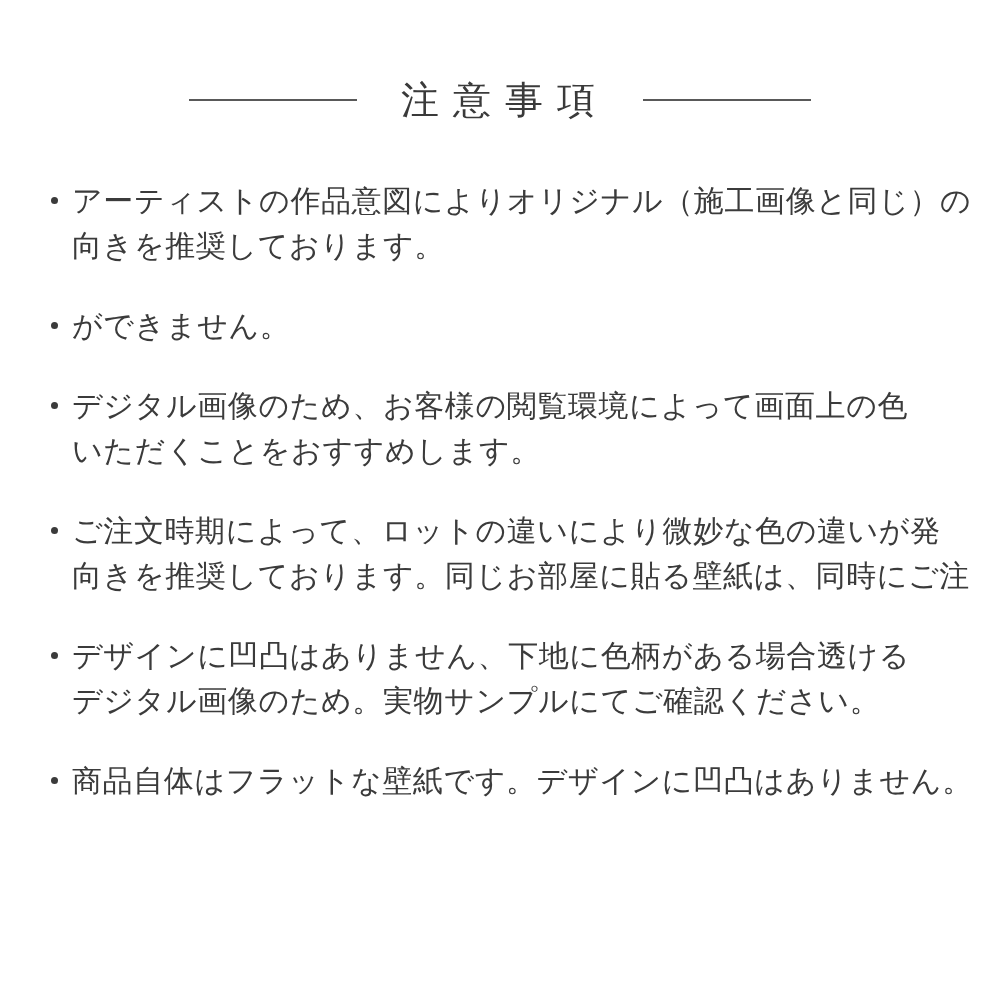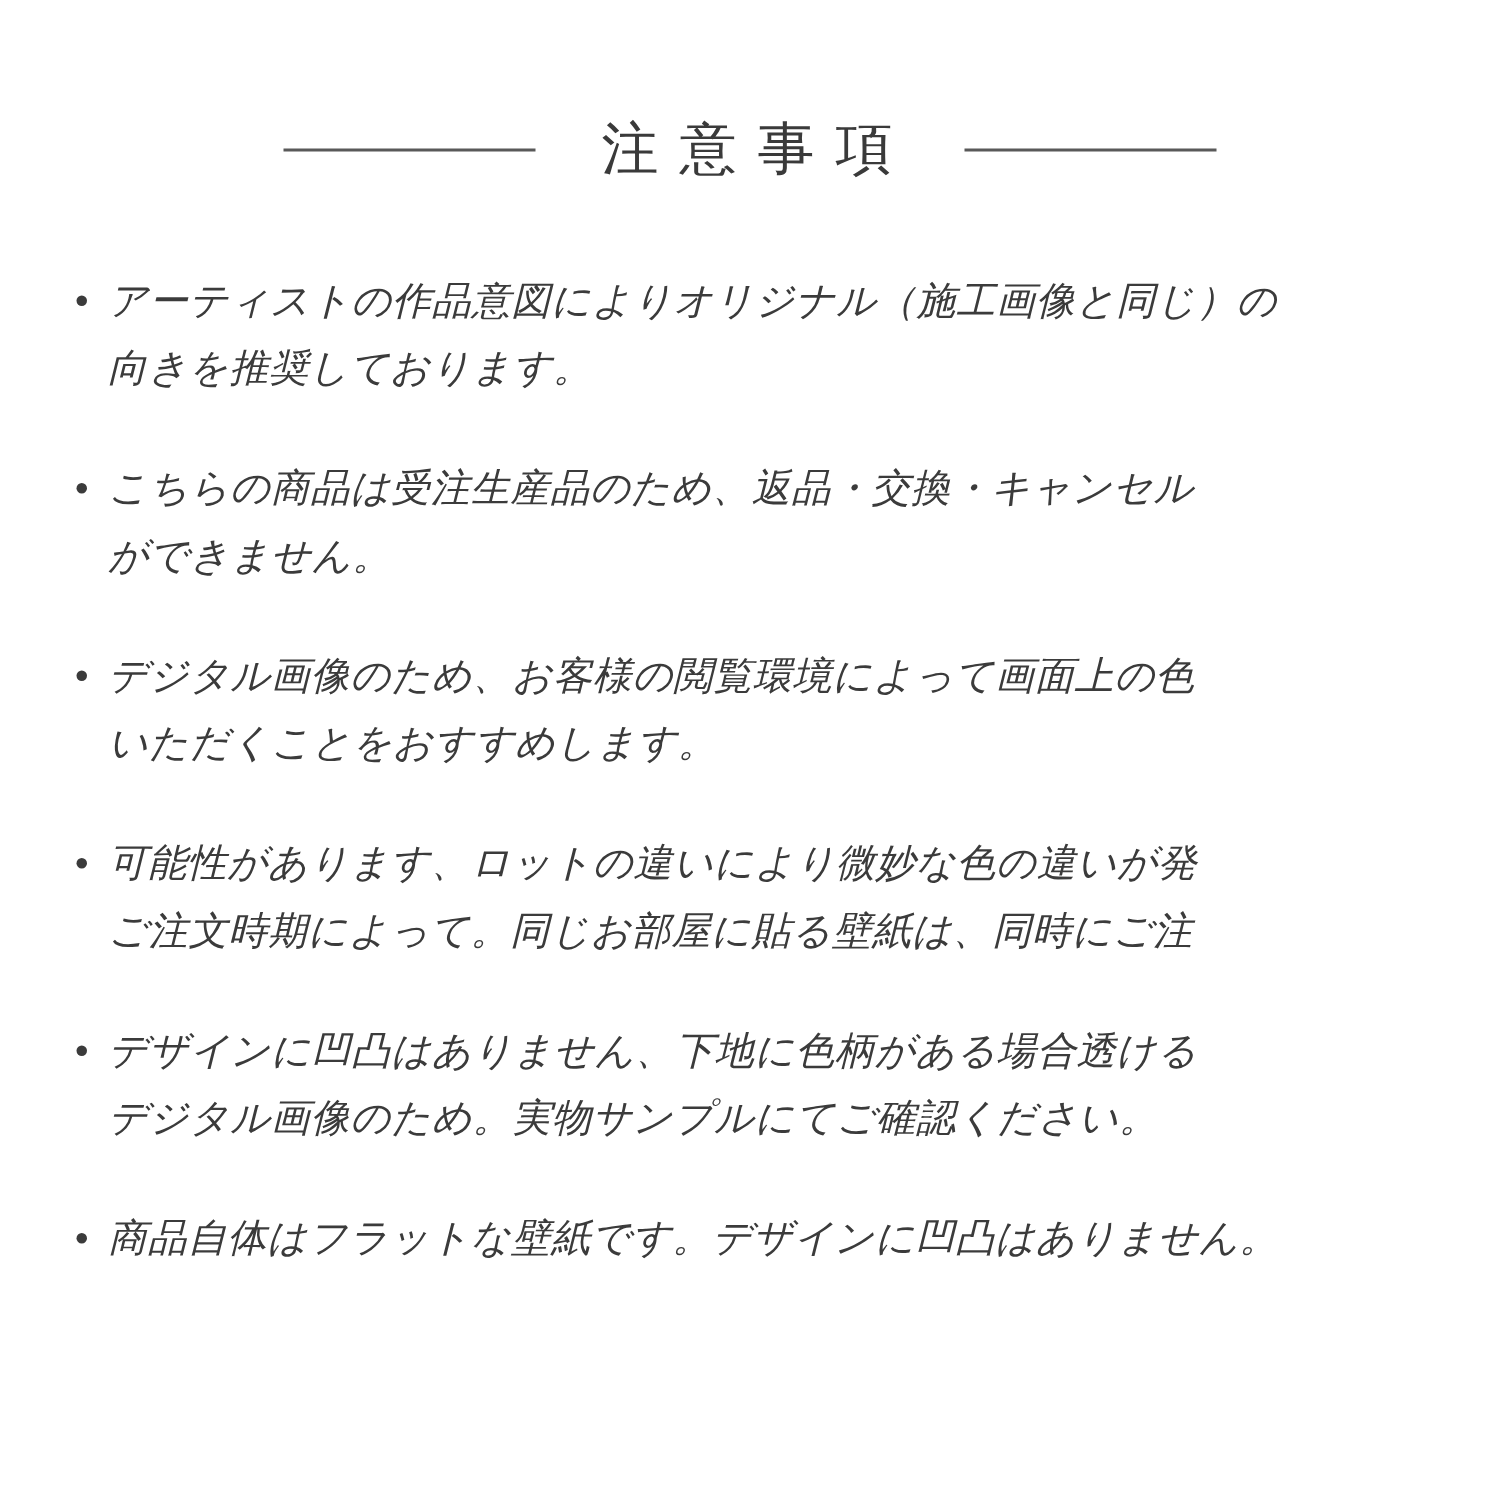--- a/index.html
+++ b/index.html
@@ -44,24 +44,23 @@
   }
   .notes {
     list-style: none;
     margin: 56px 0 0 50px;
     padding: 0;
   }
   .note {
     position: relative;
     padding-left: 22px;
     margin-bottom: 35px;
-    font-size: 26px;
+    font-size: 30px;
     line-height: 45px;
     letter-spacing: 0.02em;
-    font-style: italic;
   }
   .note:last-child {
     margin-bottom: 4px;
   }
   .dot {
     position: absolute;
     left: 1px;
     top: 19px;
     width: 7px;
     height: 7px;
@@ -86,34 +85,33 @@
   <ul class="notes">
 
     <li class="note">
       <span class="dot"></span>
       <div class="line">アーティストの作品意図によりオリジナル（施工画像と同じ）の</div>
       <div class="line">向きを推奨しております。</div>
     </li>
 
     <li class="note">
       <span class="dot"></span>
-      <div class="line">こちらの商品は受注生産品のため、返品・交換・キャンセル</div>
       <div class="line">ができません。</div>
     </li>
 
     <li class="note">
       <span class="dot"></span>
       <div class="line">デジタル画像のため、お客様の閲覧環境によって画面上の色</div>
       <div class="line">いただくことをおすすめします。</div>
     </li>
 
     <li class="note">
       <span class="dot"></span>
-      <div class="line">可能性があります、ロットの違いにより微妙な色の違いが発</div>
-      <div class="line">ご注文時期によって。同じお部屋に貼る壁紙は、同時にご注</div>
+      <div class="line">ご注文時期によって、ロットの違いにより微妙な色の違いが発</div>
+      <div class="line">向きを推奨しております。同じお部屋に貼る壁紙は、同時にご注</div>
     </li>
 
     <li class="note">
       <span class="dot"></span>
       <div class="line">デザインに凹凸はありません、下地に色柄がある場合透ける</div>
       <div class="line">デジタル画像のため。実物サンプルにてご確認ください。</div>
     </li>
 
     <li class="note">
       <span class="dot"></span>

